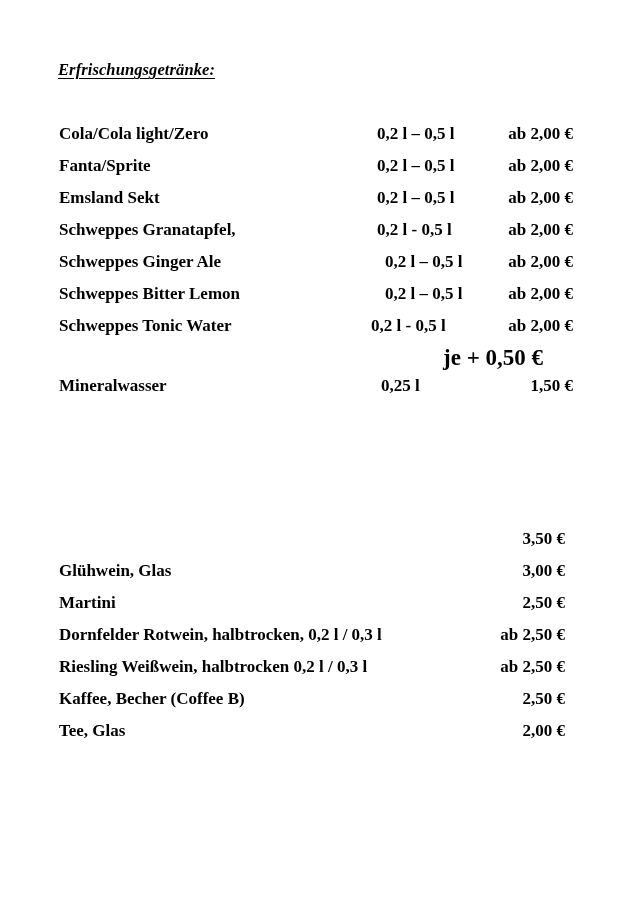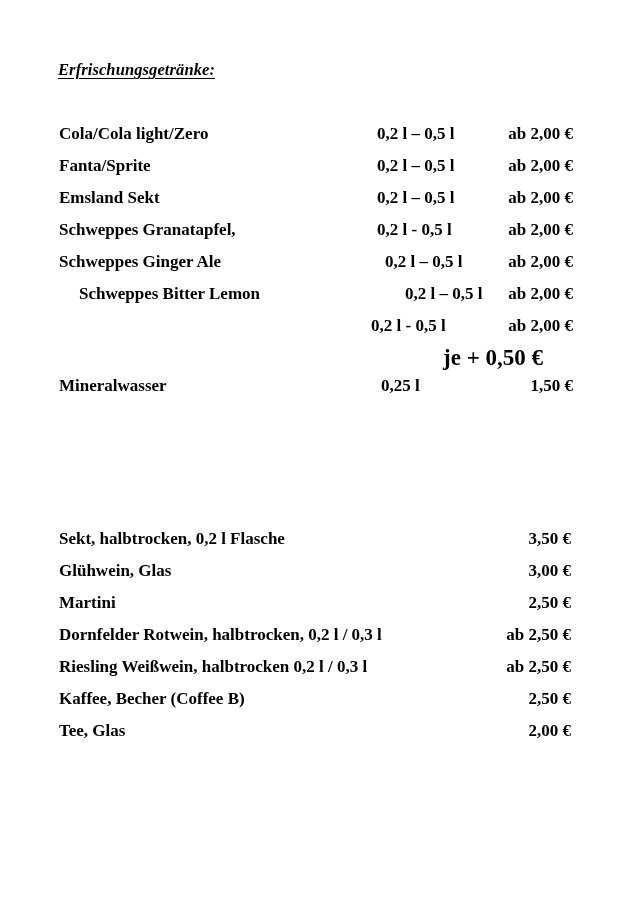--- a/index.html
+++ b/index.html
@@ -81,21 +81,21 @@
   .note-row {
     position: absolute;
     right: 93px;
     font-size: 23px;
     font-weight: bold;
     white-space: nowrap;
     text-align: right;
   }
 
   
-  .evening-row .price { right: 2px; }
+  .evening-row .price { right: 8px; }
   .price-ab { right: 0; }
 </style>
 </head>
 <body>
 
 <div class="page">
 
   <div class="section-heading" id="heading-drinks">Erfrischungsgetränke:</div>
 
   <div class="row drink-row" style="top:124px;">
@@ -121,42 +121,42 @@
     <span class="vol vol-a">0,2 l  - 0,5 l</span>
     <span class="price">ab 2,00 €</span>
   </div>
 
   <div class="row drink-row" style="top:252px;">
     <span class="label">Schweppes Ginger Ale</span>
     <span class="vol vol-c">0,2 l – 0,5 l</span>
     <span class="price">ab 2,00 €</span>
   </div>
 
-  <div class="row drink-row" style="top:284px;margin-left:20px;">
+  <div class="row drink-row" style="top:284px;">
     <span class="label">Schweppes Bitter Lemon</span>
     <span class="vol vol-c">0,2 l – 0,5 l</span>
     <span class="price">ab 2,00 €</span>
   </div>
 
   <div class="row drink-row" style="top:316px;">
+    <span class="label">Schweppes Tonic Water</span>
     <span class="vol vol-e">0,2 l - 0,5 l</span>
     <span class="price">ab 2,00 €</span>
   </div>
 
   <div class="note-row" style="top:345px;">je + 0,50 €</div>
 
   <div class="row drink-row" style="top:376px;">
     <span class="label">Mineralwasser</span>
     <span class="vol vol-b">0,25 l</span>
     <span class="price">1,50 €</span>
   </div>
 
 
   <div class="row evening-row" style="top:529px;">
-    <span class="label">Sekt, halbtrocken, 0,2 l Flasche</span>
     <span class="price">3,50 €</span>
   </div>
 
   <div class="row evening-row" style="top:561px;">
     <span class="label">Glühwein, Glas</span>
     <span class="price">3,00 €</span>
   </div>
 
   <div class="row evening-row" style="top:593px;">
     <span class="label">Martini</span>

